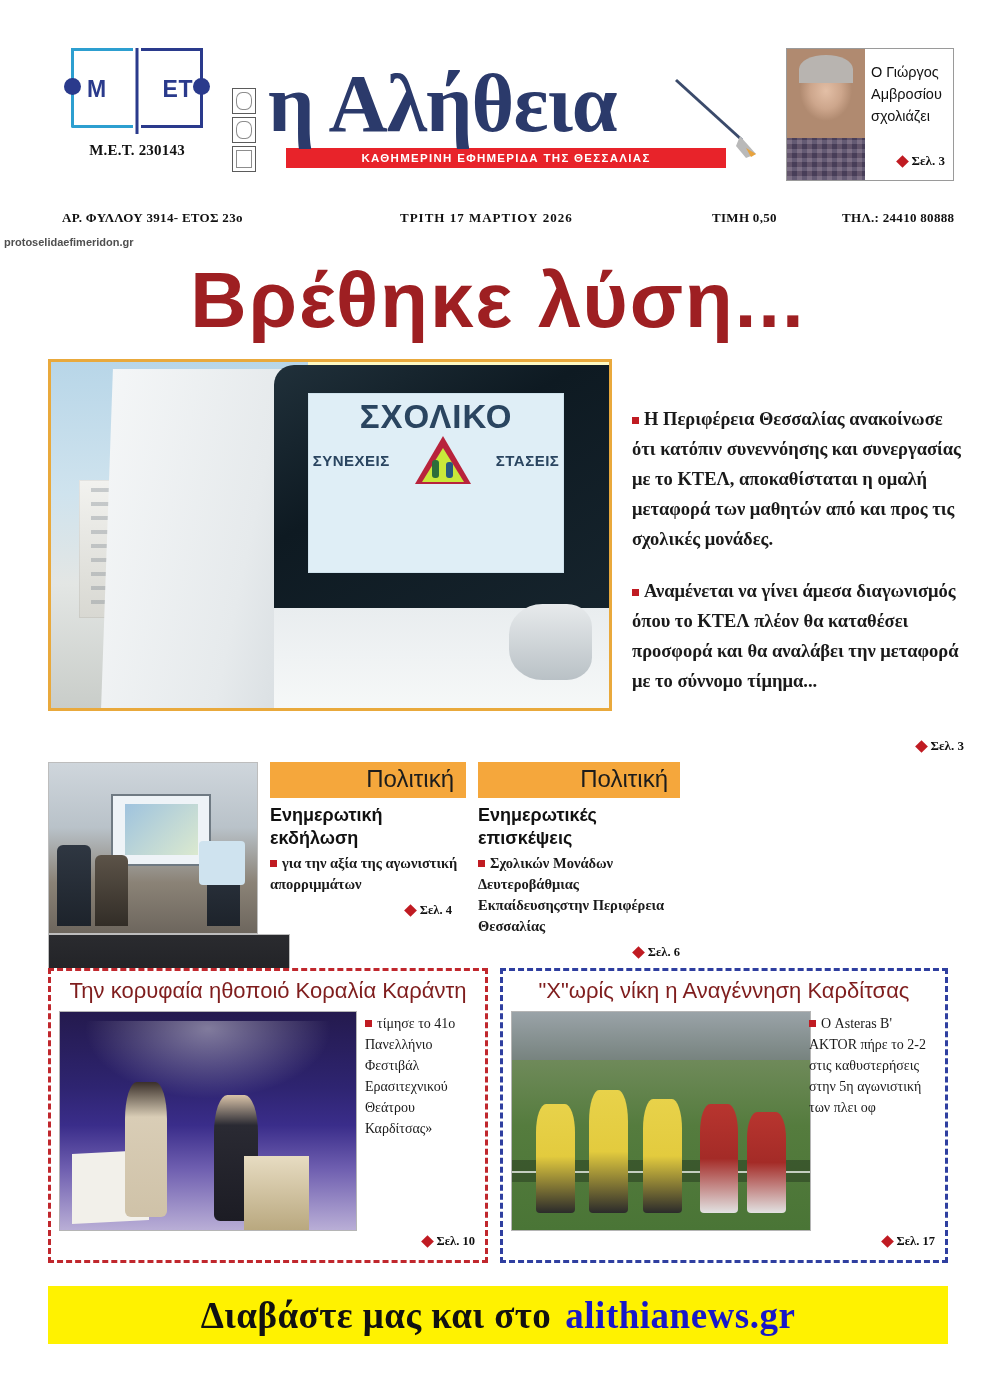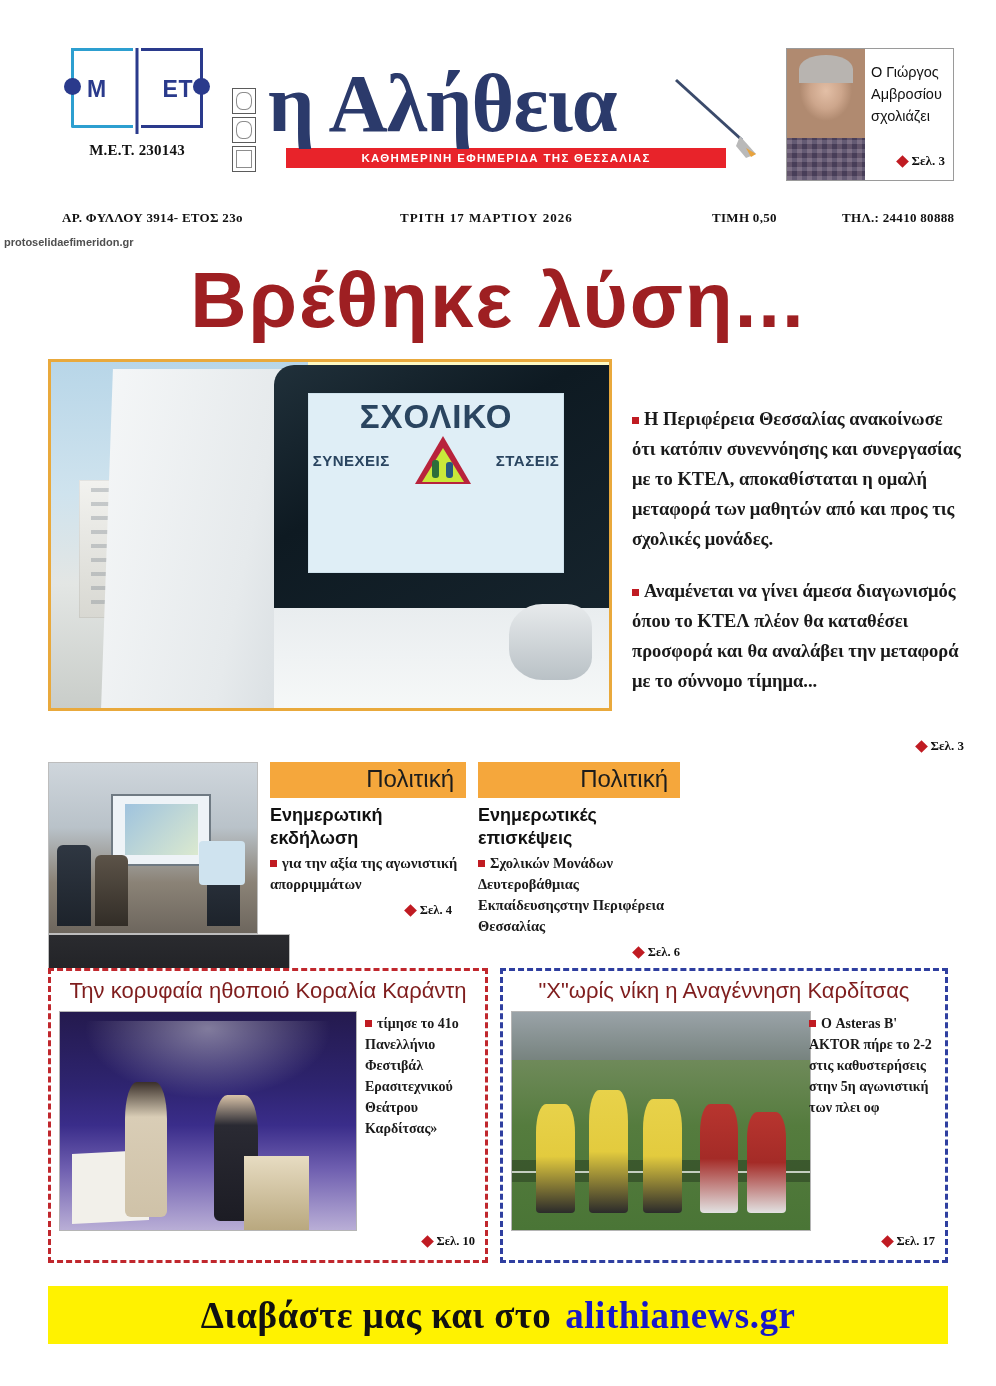--- a/index.html
+++ b/index.html
@@ -537,21 +537,21 @@
   .ph-soccer .pl.y3{left:44%; background:linear-gradient(180deg,#e8d24a 0%,#e3cb3e 50%,#2b2b2b 100%); height:52%;}
   .ph-soccer .pl.r1{left:63%; background:linear-gradient(180deg,#b8352f 0%,#a42b27 50%,#e2e2e2 100%); height:50%;}
   .ph-soccer .pl.r2{left:79%; background:linear-gradient(180deg,#b8352f 0%,#a42b27 50%,#e2e2e2 100%); height:46%;}
   .ph-soccer .board{position:absolute; left:0; bottom:22%; width:100%; height:10%; background:rgba(20,30,20,.35);}
 
   .btm-text {
     position: absolute;
     top: 2px;
     right: 0;
     font-family: "Liberation Serif", serif;
-    font-weight: bold;
+    font-weight: normal;
     font-size: 14px;
     line-height: 21px;
     color: #1a1a1a;
   }
   .btm-box.left .btm-text  { width: 112px; }
   .btm-box.right .btm-text { width: 128px; }
   .btm-ref {
     position: absolute;
     right: 2px;
     bottom: 0;

